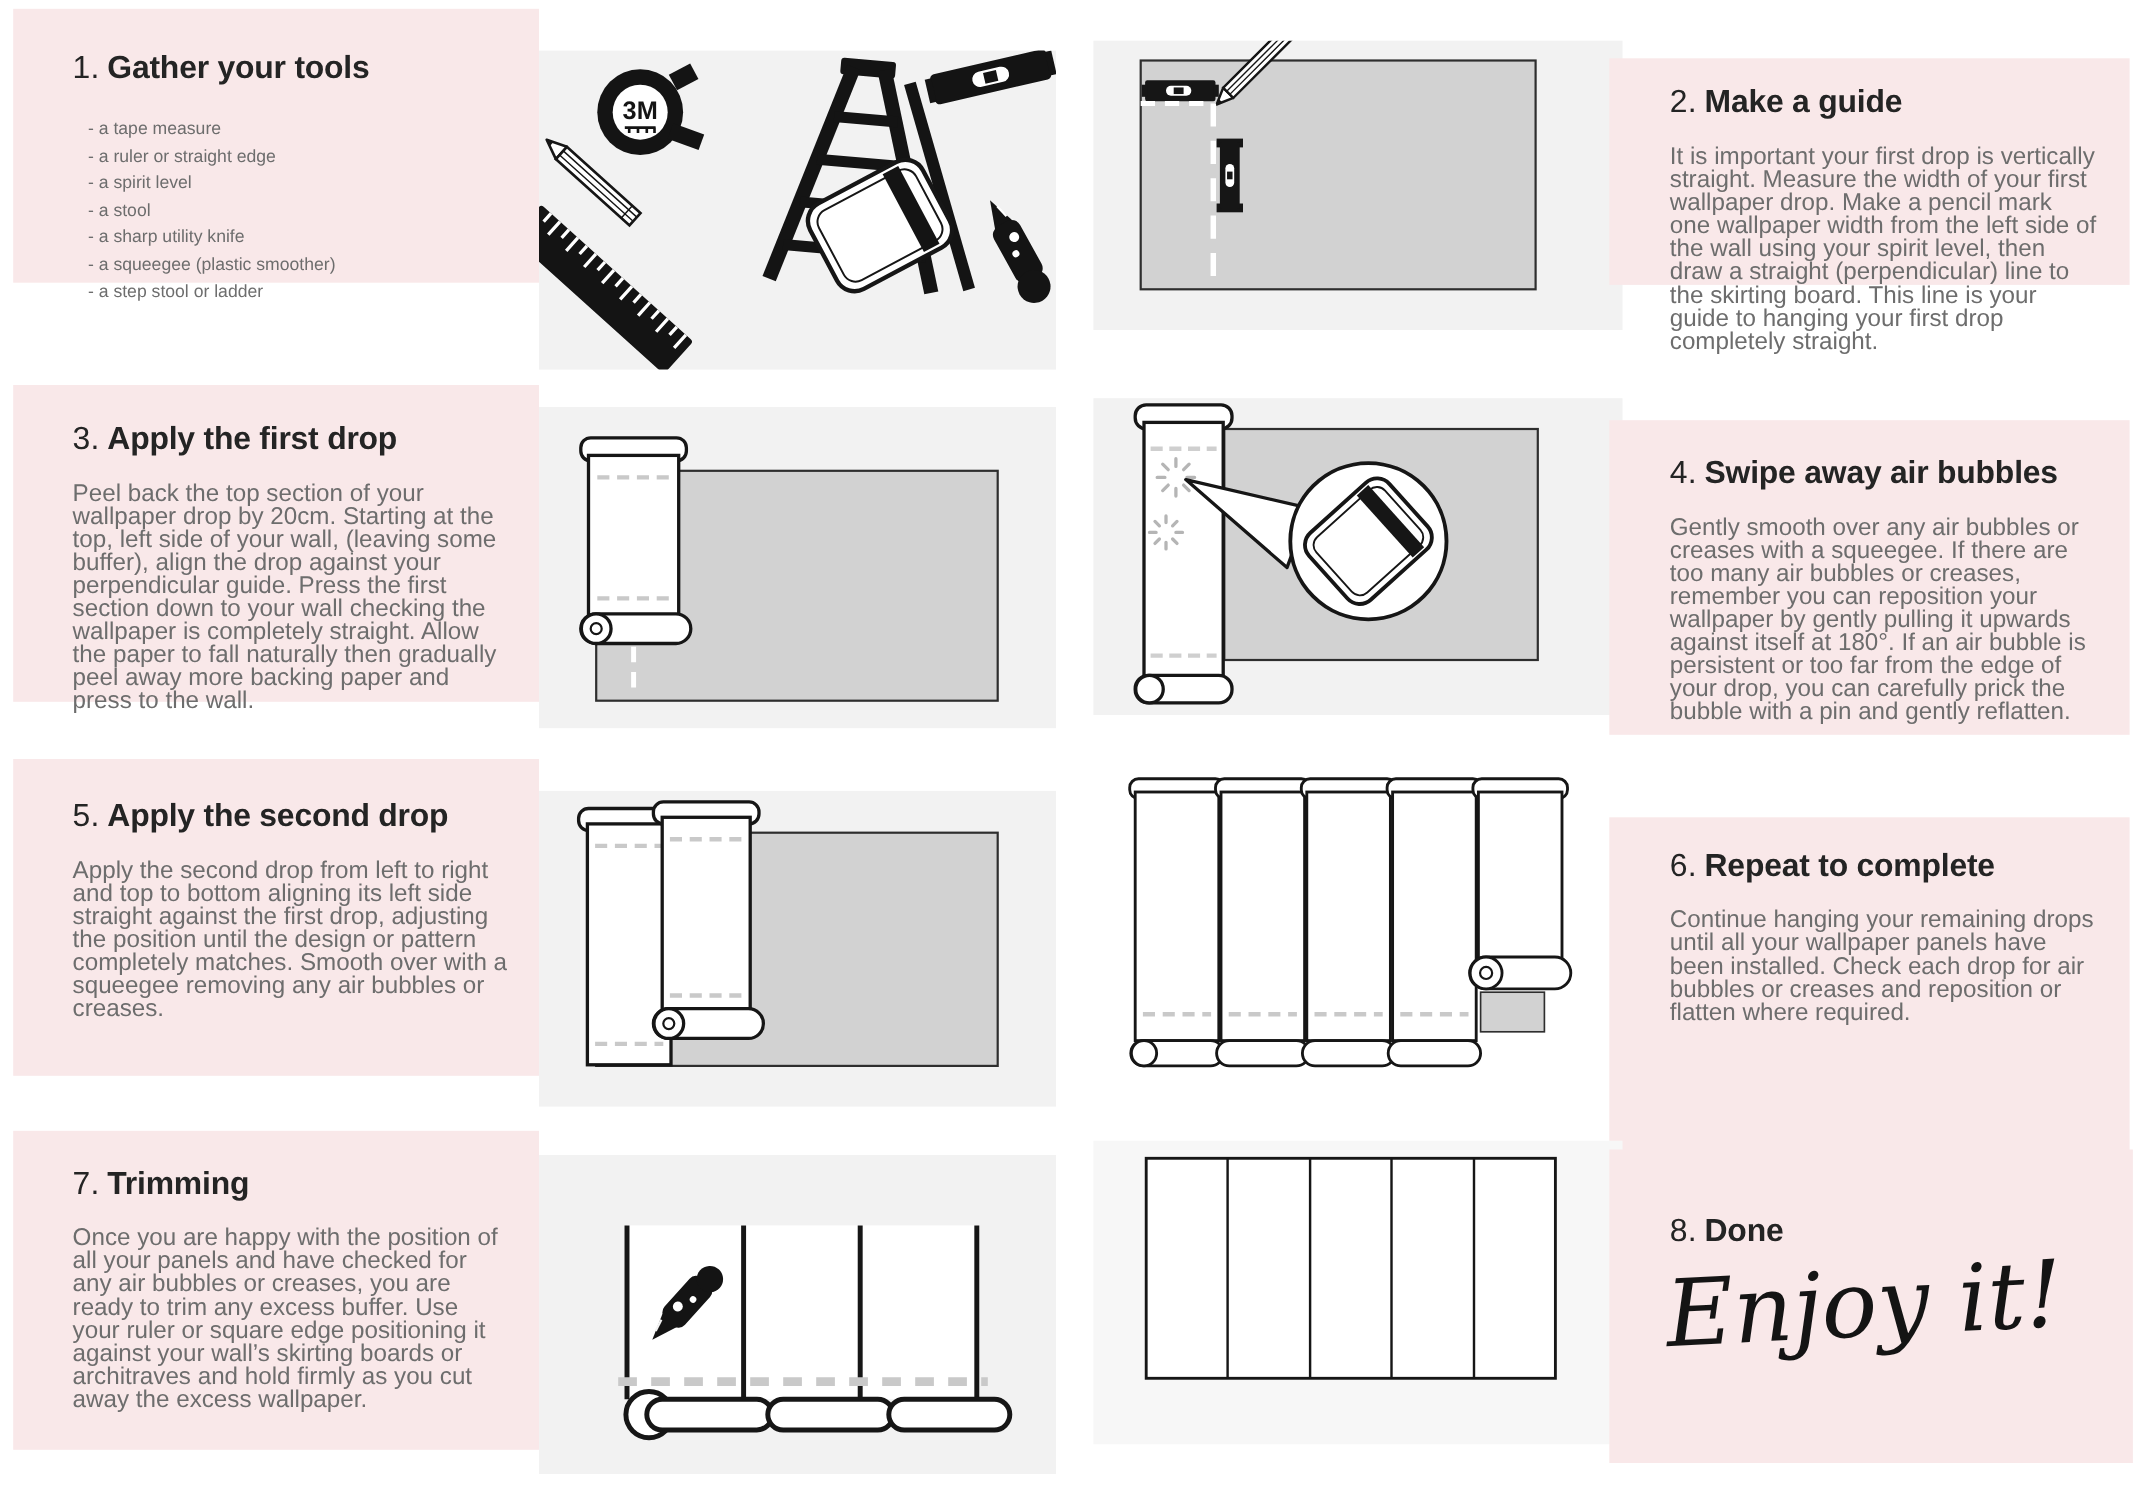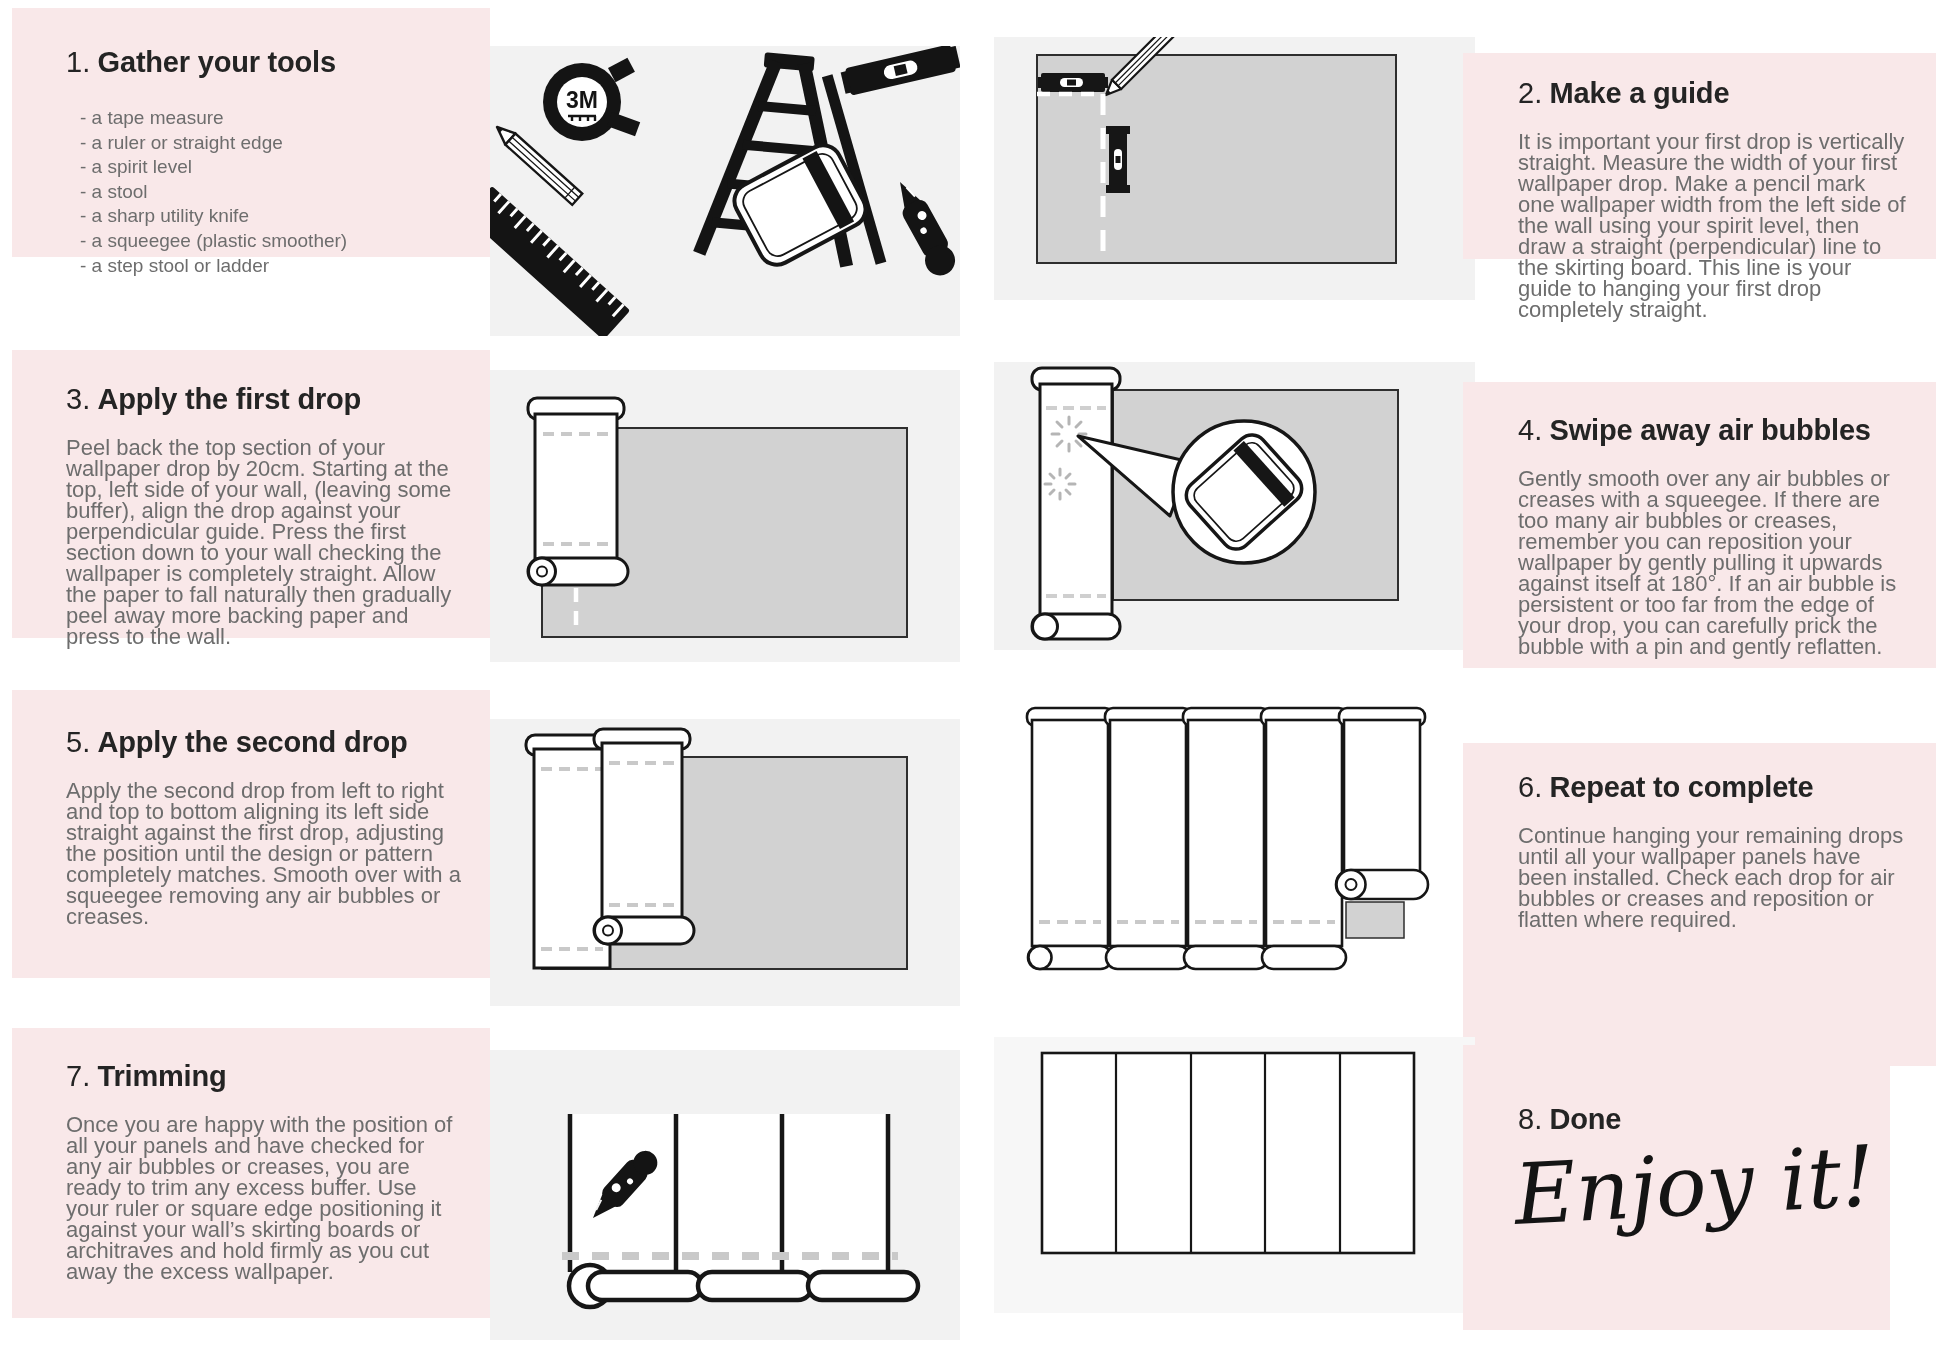--- a/index.html
+++ b/index.html
@@ -6,21 +6,21 @@
   #canvas{position:relative;width:1946px;height:1357px;background:#ffffff;
           font-family:"Liberation Sans","DejaVu Sans",sans-serif;overflow:hidden;}
   .pink{position:absolute;background:#f9e8e9;box-sizing:border-box;padding-left:54px;padding-right:26px;}
   .pink.right{padding-left:55px;padding-right:30px;}
   .illus{position:absolute;text-align:center;}
   .illus svg{display:block;width:100%;height:100%;}
   .hd{margin:0;font-size:29px;color:#242424;font-weight:400;letter-spacing:.2px;}
   .hd .num{font-weight:400;margin-right:7px;}
   .hd .ttl{font-weight:700;letter-spacing:-.2px;}
   .body{margin:21px 0 0;font-size:22px;line-height:21px;color:#6d6d6d;max-width:398px;}
-  ul.tools{list-style:none;margin:27px 0 0;padding:0 0 0 14px;font-size:19px;line-height:24.6px;color:#6d6d6d;}
+  ul.tools{list-style:none;margin:27px 0 0;padding:0 0 0 14px;font-size:16px;line-height:24.6px;color:#6d6d6d;}
   .script{font-family:"DejaVu Serif","Liberation Serif",serif;font-style:italic;
           font-size:84px;color:#141414;transform:rotate(-3deg);transform-origin:left top;
           margin:10px 0 0 -6px;white-space:nowrap;}
   svg text{font-family:"Liberation Sans","DejaVu Sans",sans-serif;}
 </style>
 </head>
 <body>
 
 <div id="canvas">
 
@@ -280,18 +280,18 @@
       <g>
         <rect x="48" y="16" width="372" height="200" fill="#ffffff" stroke="#161616" stroke-width="2.6"></rect>
         <line x1="122" y1="16" x2="122" y2="216" stroke="#161616" stroke-width="2.2"></line>
         <line x1="197" y1="16" x2="197" y2="216" stroke="#161616" stroke-width="2.2"></line>
         <line x1="271" y1="16" x2="271" y2="216" stroke="#161616" stroke-width="2.2"></line>
         <line x1="346" y1="16" x2="346" y2="216" stroke="#161616" stroke-width="2.2"></line>
       </g>
     </svg>
   </div>
 
-  <section class="pink right" style="left:1463px;top:1045px;width:427px;height:285px;padding-top:58px;">
+  <section class="pink right" style="left:1463px;top:1045px;width:476px;height:285px;padding-top:58px;">
     <h2 class="hd"><span class="num">8.</span><span class="ttl">Done</span></h2>
     <div class="script">Enjoy it!</div>
   </section>
 
 </div>
 
 </body></html>

